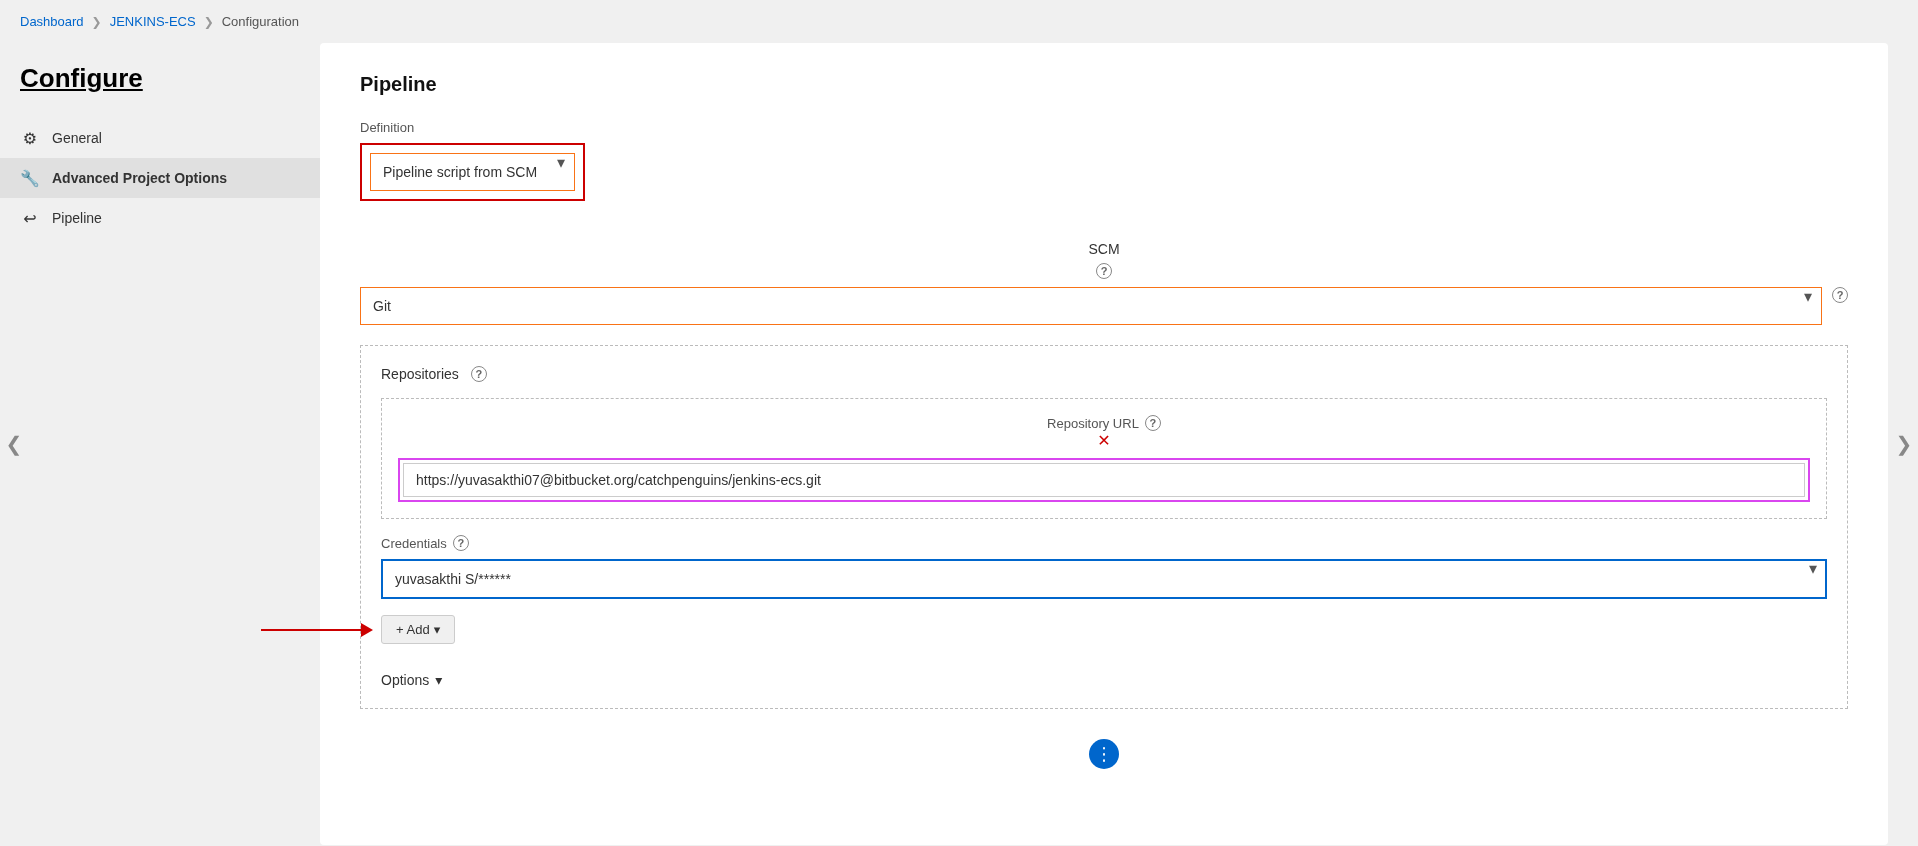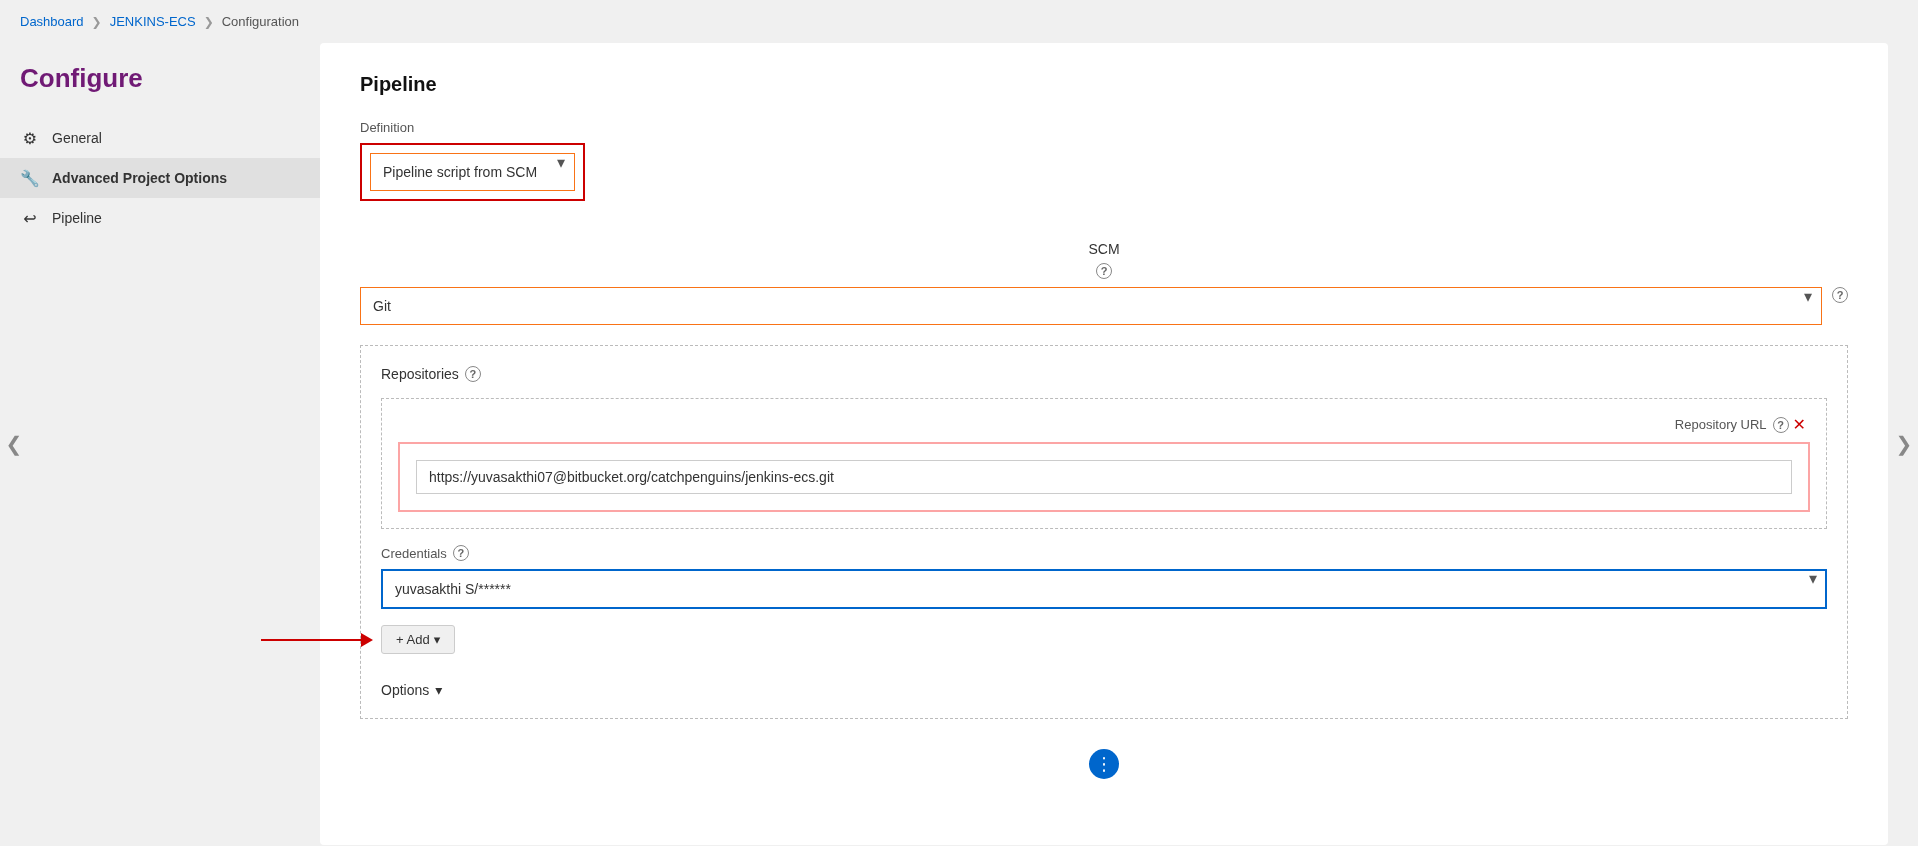--- a/index.html
+++ b/index.html
@@ -43,21 +43,22 @@
       width: 320px;
       min-width: 320px;
       padding: 20px 0;
       background: #f0f0f0;
     }
 
     .sidebar-title {
       font-size: 26px;
       font-weight: 700;
       padding: 0 20px 24px 20px;
-      color: #701a75;
+      color: #000000;
+      text-decoration: underline;
     }
 
     .sidebar-item {
       display: flex;
       align-items: center;
       gap: 12px;
       padding: 10px 20px;
       cursor: pointer;
       color: #333;
       font-size: 14px;
@@ -208,61 +209,62 @@
     .repositories-section {
       margin-left: 0;
       border: 1px dashed #bbb;
       padding: 20px;
       margin-bottom: 16px;
     }
 
     .repo-label-row {
       display: flex;
       align-items: center;
-      gap: 6px;
+      gap: 12px;
       margin-bottom: 16px;
       font-size: 14px;
       font-weight: 500;
     }
 
     
     .repo-url-section {
       border: 1px dashed #bbb;
       padding: 16px;
       margin-bottom: 16px;
       position: relative;
     }
 
     .repo-url-header {
       display: flex;
       align-items: center;
       justify-content: flex-end;
       margin-bottom: 8px;
+      flex-direction: column;
     }
 
     .repo-url-label {
       display: flex;
       align-items: center;
       gap: 6px;
       font-size: 13px;
       color: #555;
     }
 
     .close-btn {
       color: #cc0000;
       cursor: pointer;
       font-size: 16px;
       background: none;
       border: none;
       padding: 0 4px;
     }
 
     .repo-url-input-box {
-      border: 2px solid #fca5a5;
-      padding: 16px;
+      border: 2px solid #d946ef;
+      padding: 3px;
     }
 
     .repo-url-input {
       width: 100%;
       padding: 8px 12px;
       border: 1px solid #ccc;
       font-size: 14px;
       outline: none;
       color: #333;
     }

